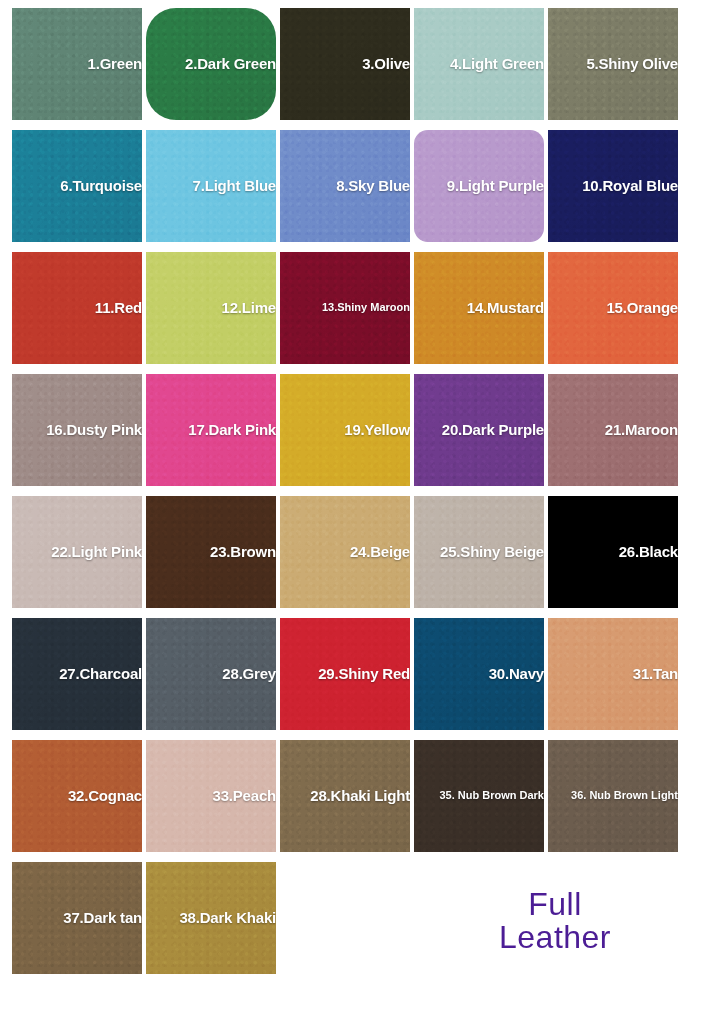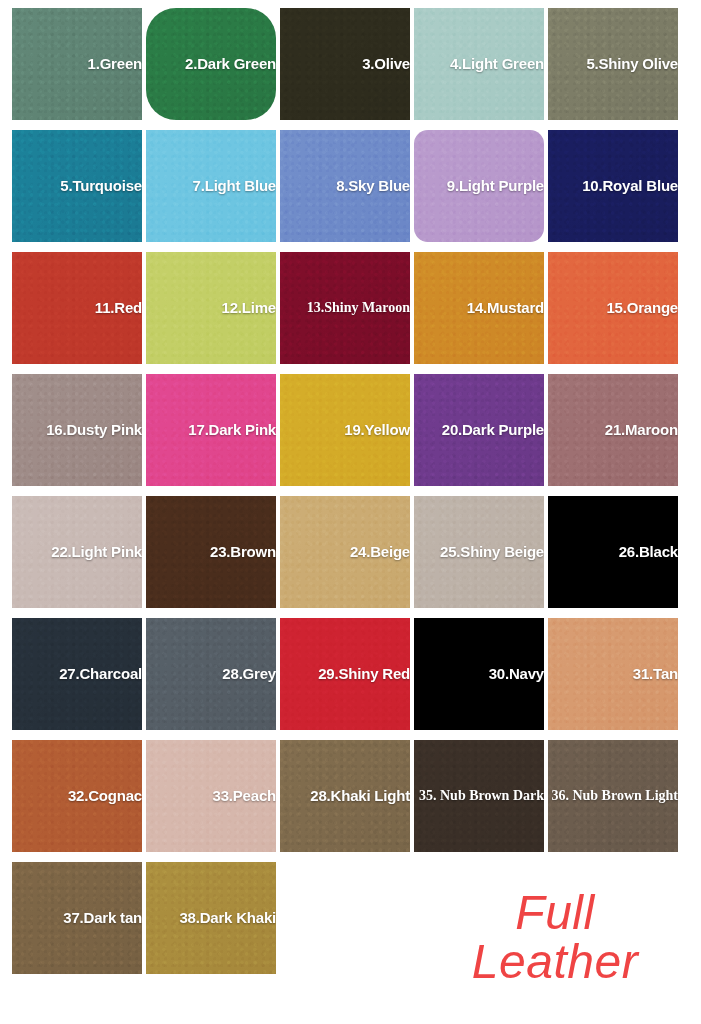--- a/index.html
+++ b/index.html
@@ -72,44 +72,42 @@
     font-weight: bold;
     font-size: 15px;
     line-height: 1.05;
     letter-spacing: -0.2px;
     text-align: center;
     white-space: nowrap;
     text-shadow: 0 1px 2px rgba(0,0,0,0.38);
   }
 
   .swatch-label.small {
-    font-size: 14px;
+    font-size: 11px;
     letter-spacing: 0px;
-    font-family: Liberation Serif, serif;
   }
 
   .swatch-empty {
     width: 118px;
     height: 112px;
     background: transparent;
   }
 
   #brand-mark {
     position: absolute;
     left: 420px;
     top: 888px;
     width: 270px;
     text-align: center;
-    color: #ef4444;
+    color: #4c1d95;
     font-family: "Liberation Sans", sans-serif;
     font-weight: 300;
-    font-size: 48px;
+    font-size: 32px;
     line-height: 1.03;
     letter-spacing: 0.5px;
-    font-style: italic;
   }
   #brand-mark .brand-line {
     display: block;
   }
 </style>
 </head>
 <body>
 
 <div id="chart-sheet">
 
@@ -123,21 +121,21 @@
       <div class="swatch" style="background: rgb(46, 44, 29);">
         <span class="swatch-label">3.Olive</span>
       </div>
       <div class="swatch" style="background: rgb(168, 203, 197);">
         <span class="swatch-label">4.Light Green</span>
       </div>
       <div class="swatch" style="background: rgb(124, 124, 102);">
         <span class="swatch-label">5.Shiny Olive</span>
       </div>
       <div class="swatch" style="background: rgb(27, 126, 151);">
-        <span class="swatch-label">5.Turquoise</span>
+        <span class="swatch-label">6.Turquoise</span>
       </div>
       <div class="swatch" style="background: rgb(110, 198, 226);">
         <span class="swatch-label">7.Light Blue</span>
       </div>
       <div class="swatch" style="background: rgb(111, 139, 201);">
         <span class="swatch-label">8.Sky Blue</span>
       </div>
       <div class="swatch" style="background: rgb(184, 153, 204); border-radius: 14px;">
         <span class="swatch-label">9.Light Purple</span>
       </div>
@@ -191,21 +189,21 @@
       </div>
       <div class="swatch" style="background: rgb(38, 48, 58);">
         <span class="swatch-label">27.Charcoal</span>
       </div>
       <div class="swatch" style="background: rgb(85, 94, 102);">
         <span class="swatch-label">28.Grey</span>
       </div>
       <div class="swatch" style="background: rgb(206, 34, 48);">
         <span class="swatch-label">29.Shiny Red</span>
       </div>
-      <div class="swatch" style="background: #000000; text-decoration: underline;">
+      <div class="swatch" style="background: #0c4a6e;">
         <span class="swatch-label">30.Navy</span>
       </div>
       <div class="swatch" style="background: rgb(215, 154, 111);">
         <span class="swatch-label">31.Tan</span>
       </div>
       <div class="swatch" style="background: rgb(178, 92, 51);">
         <span class="swatch-label">32.Cognac</span>
       </div>
       <div class="swatch" style="background: rgb(215, 184, 173);">
         <span class="swatch-label">33.Peach</span>

